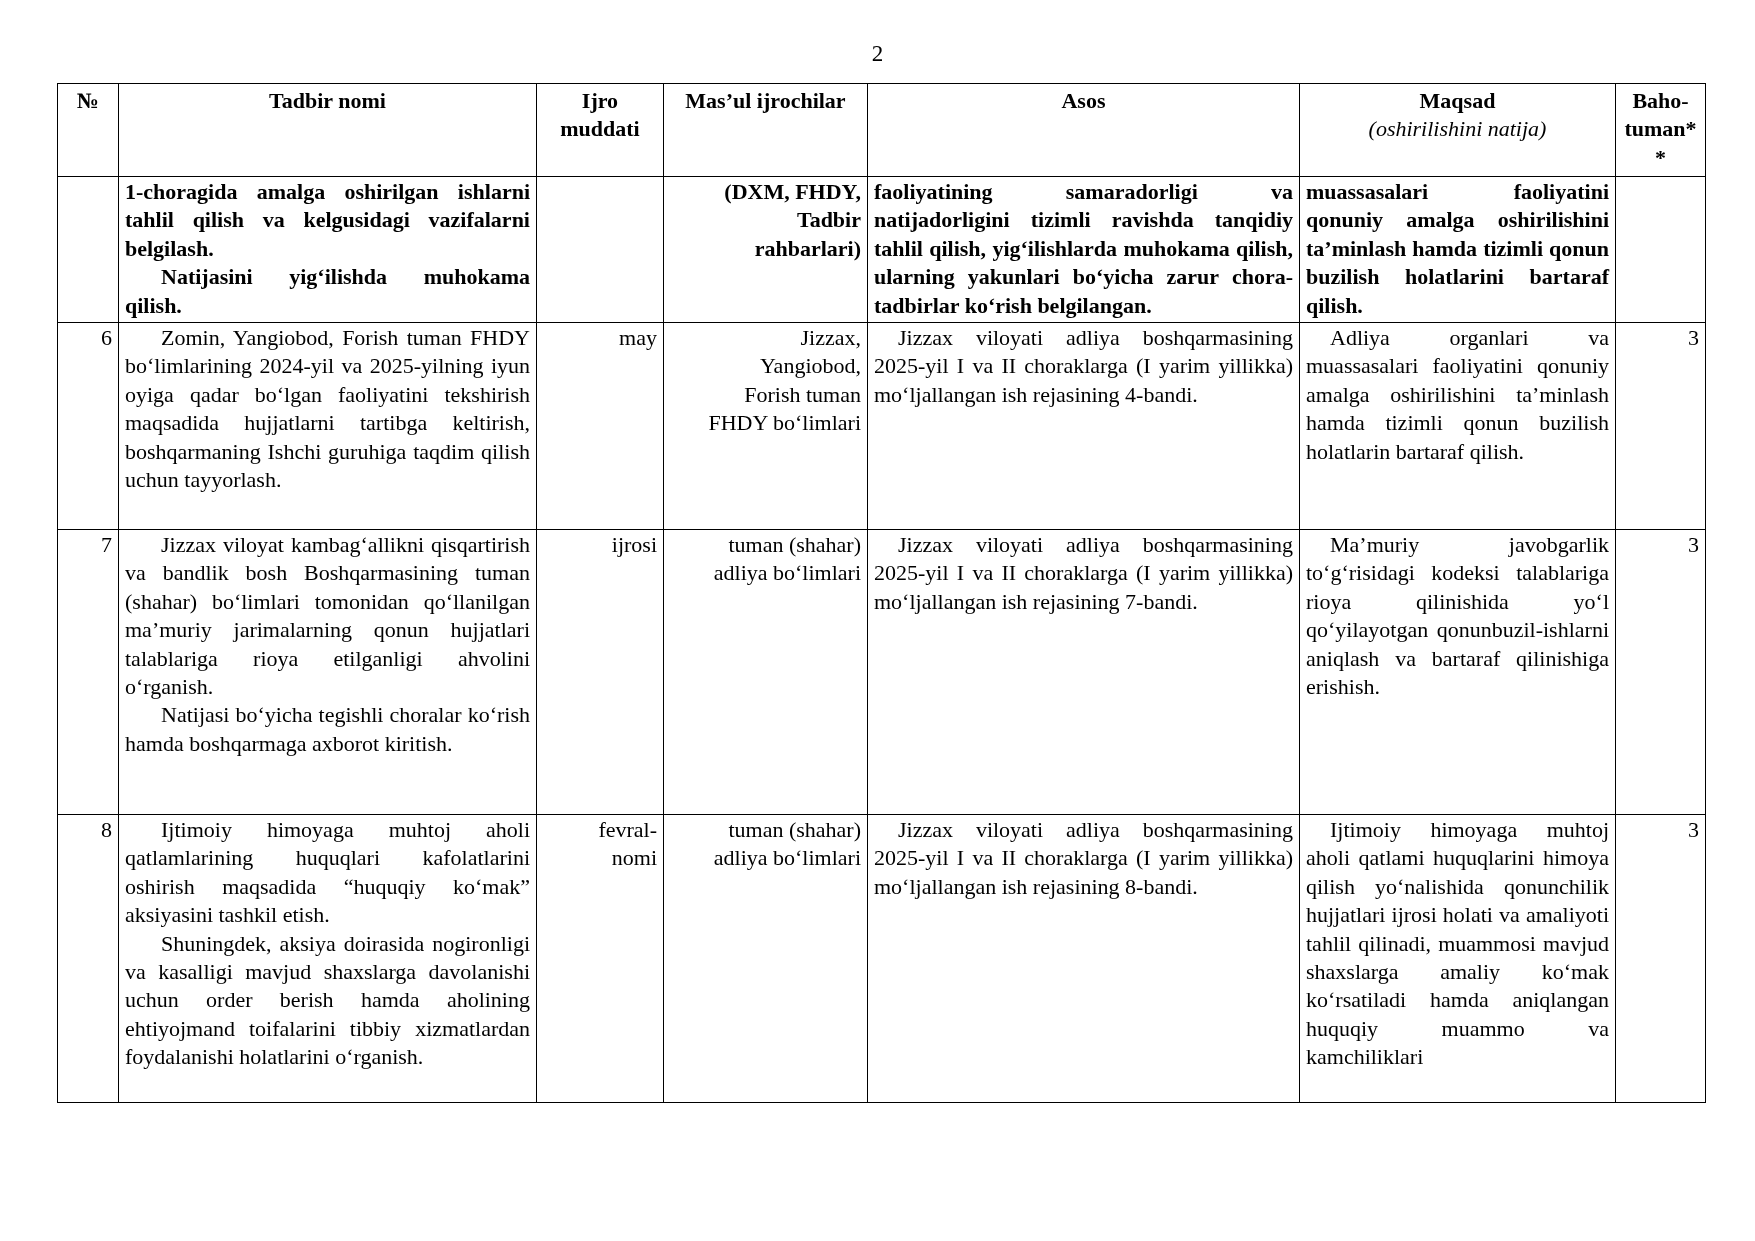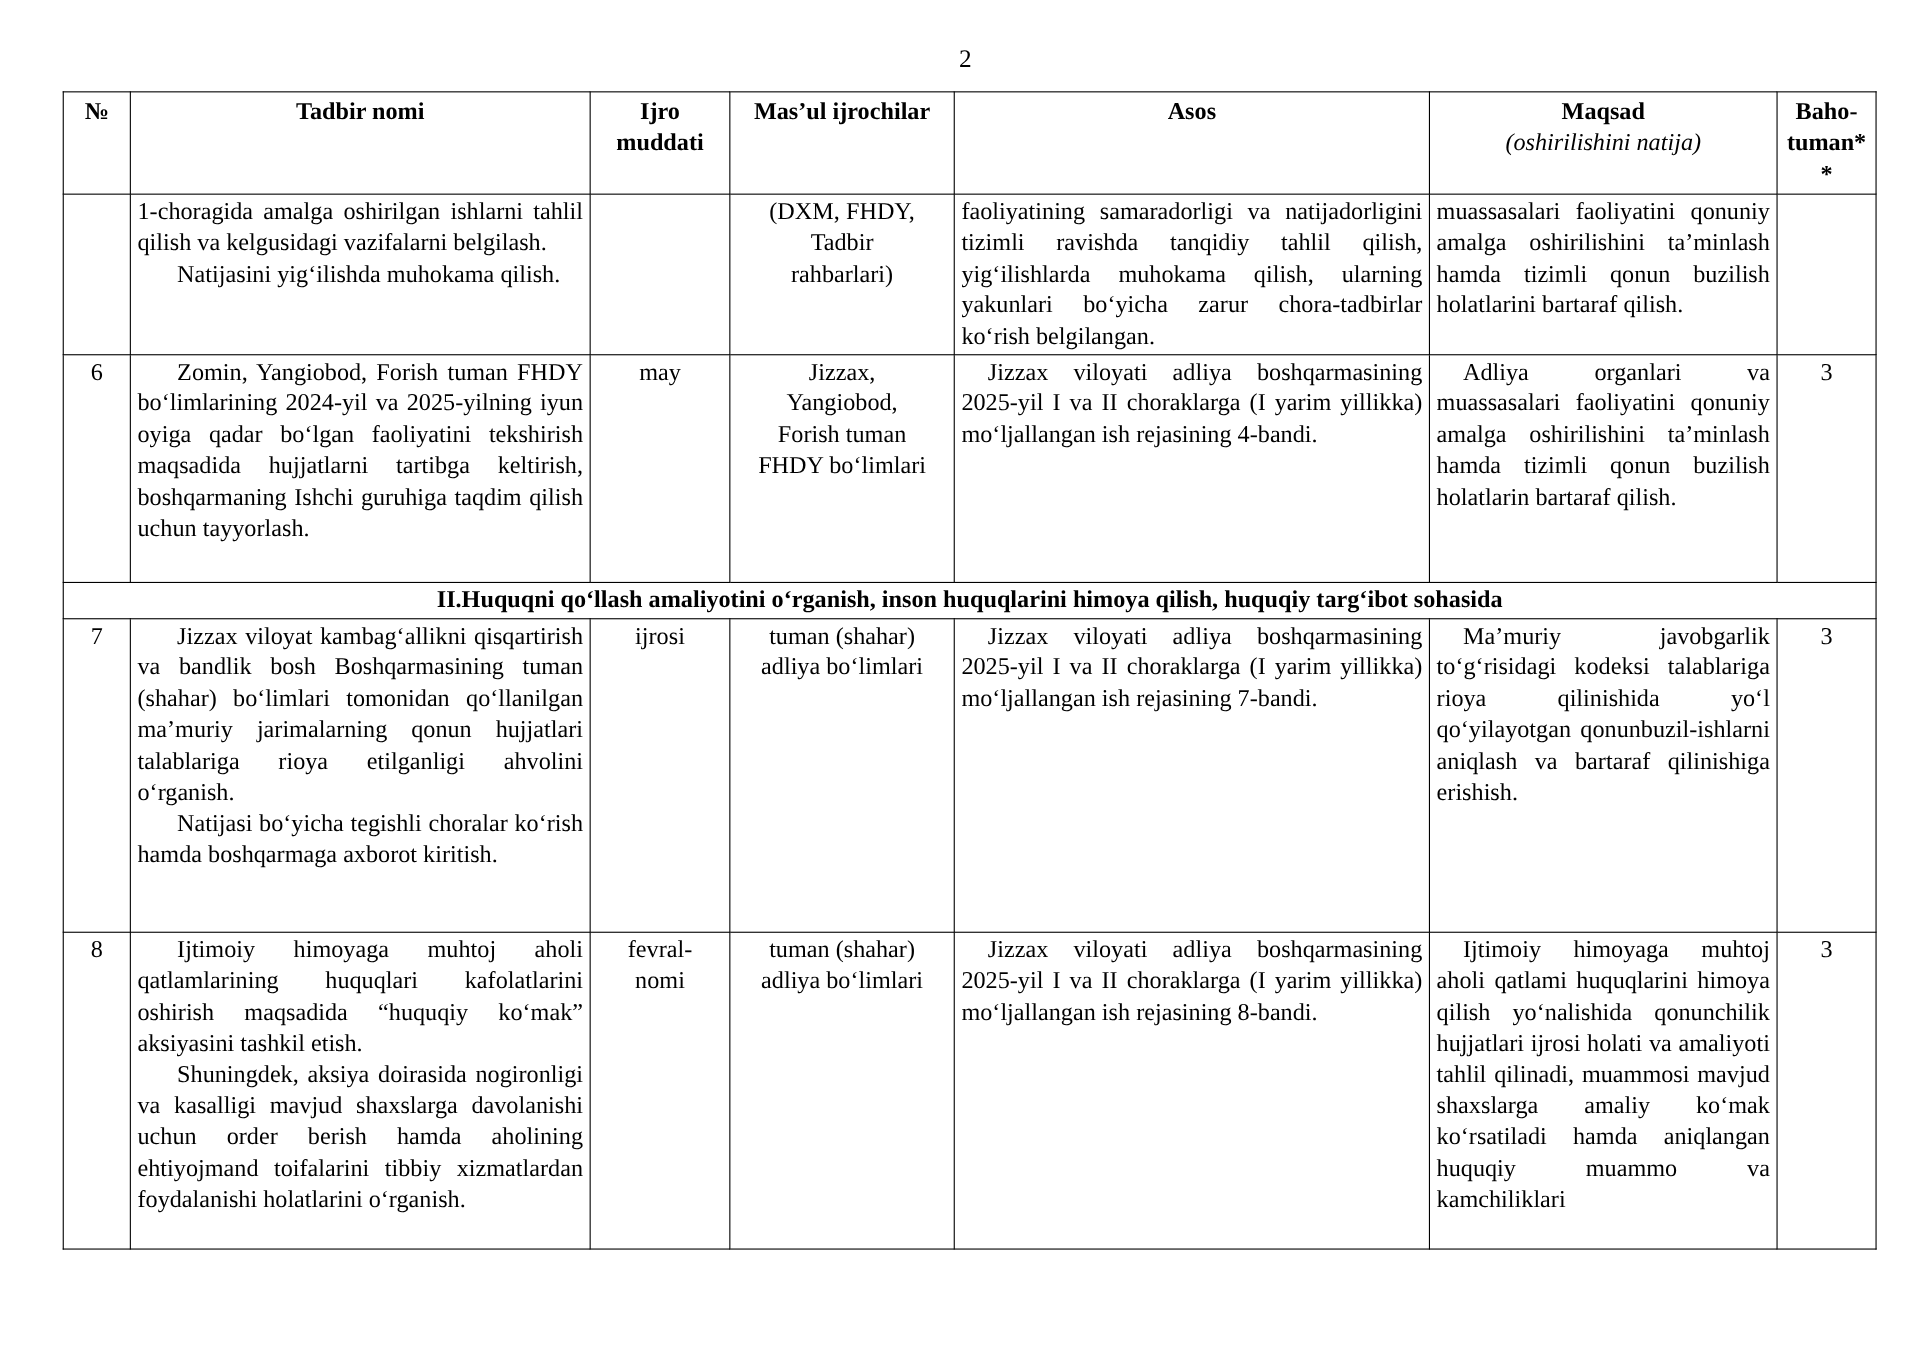--- a/index.html
+++ b/index.html
@@ -27,35 +27,36 @@
     width: 1648px;
     margin: 15px 0 0 57px;
   }
   table.plan th, table.plan td {
     border: 1.5px solid #000000;
     vertical-align: top;
     font-size: 22px;
     line-height: 28.4px;
     padding: 1px 6px 2px 6px;
     overflow: hidden;
+    text-align: right;
   }
   table.plan th {
     font-weight: bold;
     text-align: center;
     padding-top: 3px;
   }
   .hdr-sub { font-style: italic; font-weight: normal; }
   .just { text-align: justify; }
   .just p { text-align: justify; }
   p.indent { text-indent: 36px; }
   p.indent-sm { text-indent: 24px; }
   .center { text-align: center; }
   .nowrap { white-space: nowrap; }
   tr.h-header  { height: 93px; }
-  tr.h-cont    { height: 140px; }
+  tr.h-cont    { height: 140px; font-weight: bold; }
   tr.h-r6      { height: 207px; }
   tr.h-section { height: 33px; }
   tr.h-r7      { height: 285px; }
   tr.h-r8      { height: 288px; }
   td.section-cell {
     font-weight: bold;
     text-align: center;
     vertical-align: middle;
     padding: 1px 4px;
   }
@@ -133,23 +134,20 @@
         </td>
         <td class="just">
           <p class="indent-sm">Jizzax viloyati adliya boshqarmasining 2025-yil I va II choraklarga (I yarim yillikka) moʻljallangan ish rejasining 4-bandi.</p>
         </td>
         <td class="just">
           <p class="indent-sm">Adliya organlari va muassasalari faoliyatini qonuniy amalga oshirilishini ta’minlash hamda tizimli qonun buzilish holatlarin bartaraf qilish.</p>
         </td>
         <td class="center">3</td>
       </tr>
 
-      <tr class="h-section">
-        <td class="section-cell" colspan="7">II.Huquqni qoʻllash amaliyotini oʻrganish, inson huquqlarini himoya qilish, huquqiy targʻibot sohasida</td>
-      </tr>
 
       <tr class="h-r7">
         <td class="center">7</td>
         <td class="just">
           <p class="indent">Jizzax viloyat kambagʻallikni qisqartirish va bandlik bosh Boshqarmasining tuman (shahar) boʻlimlari tomonidan qoʻllanilgan ma’muriy jarimalarning qonun hujjatlari talablariga rioya etilganligi ahvolini oʻrganish.</p>
           <p class="indent">Natijasi boʻyicha tegishli choralar koʻrish hamda boshqarmaga axborot kiritish.</p>
         </td>
         <td class="center">ijrosi</td>
         <td class="center">
           <div>tuman (shahar)</div>

